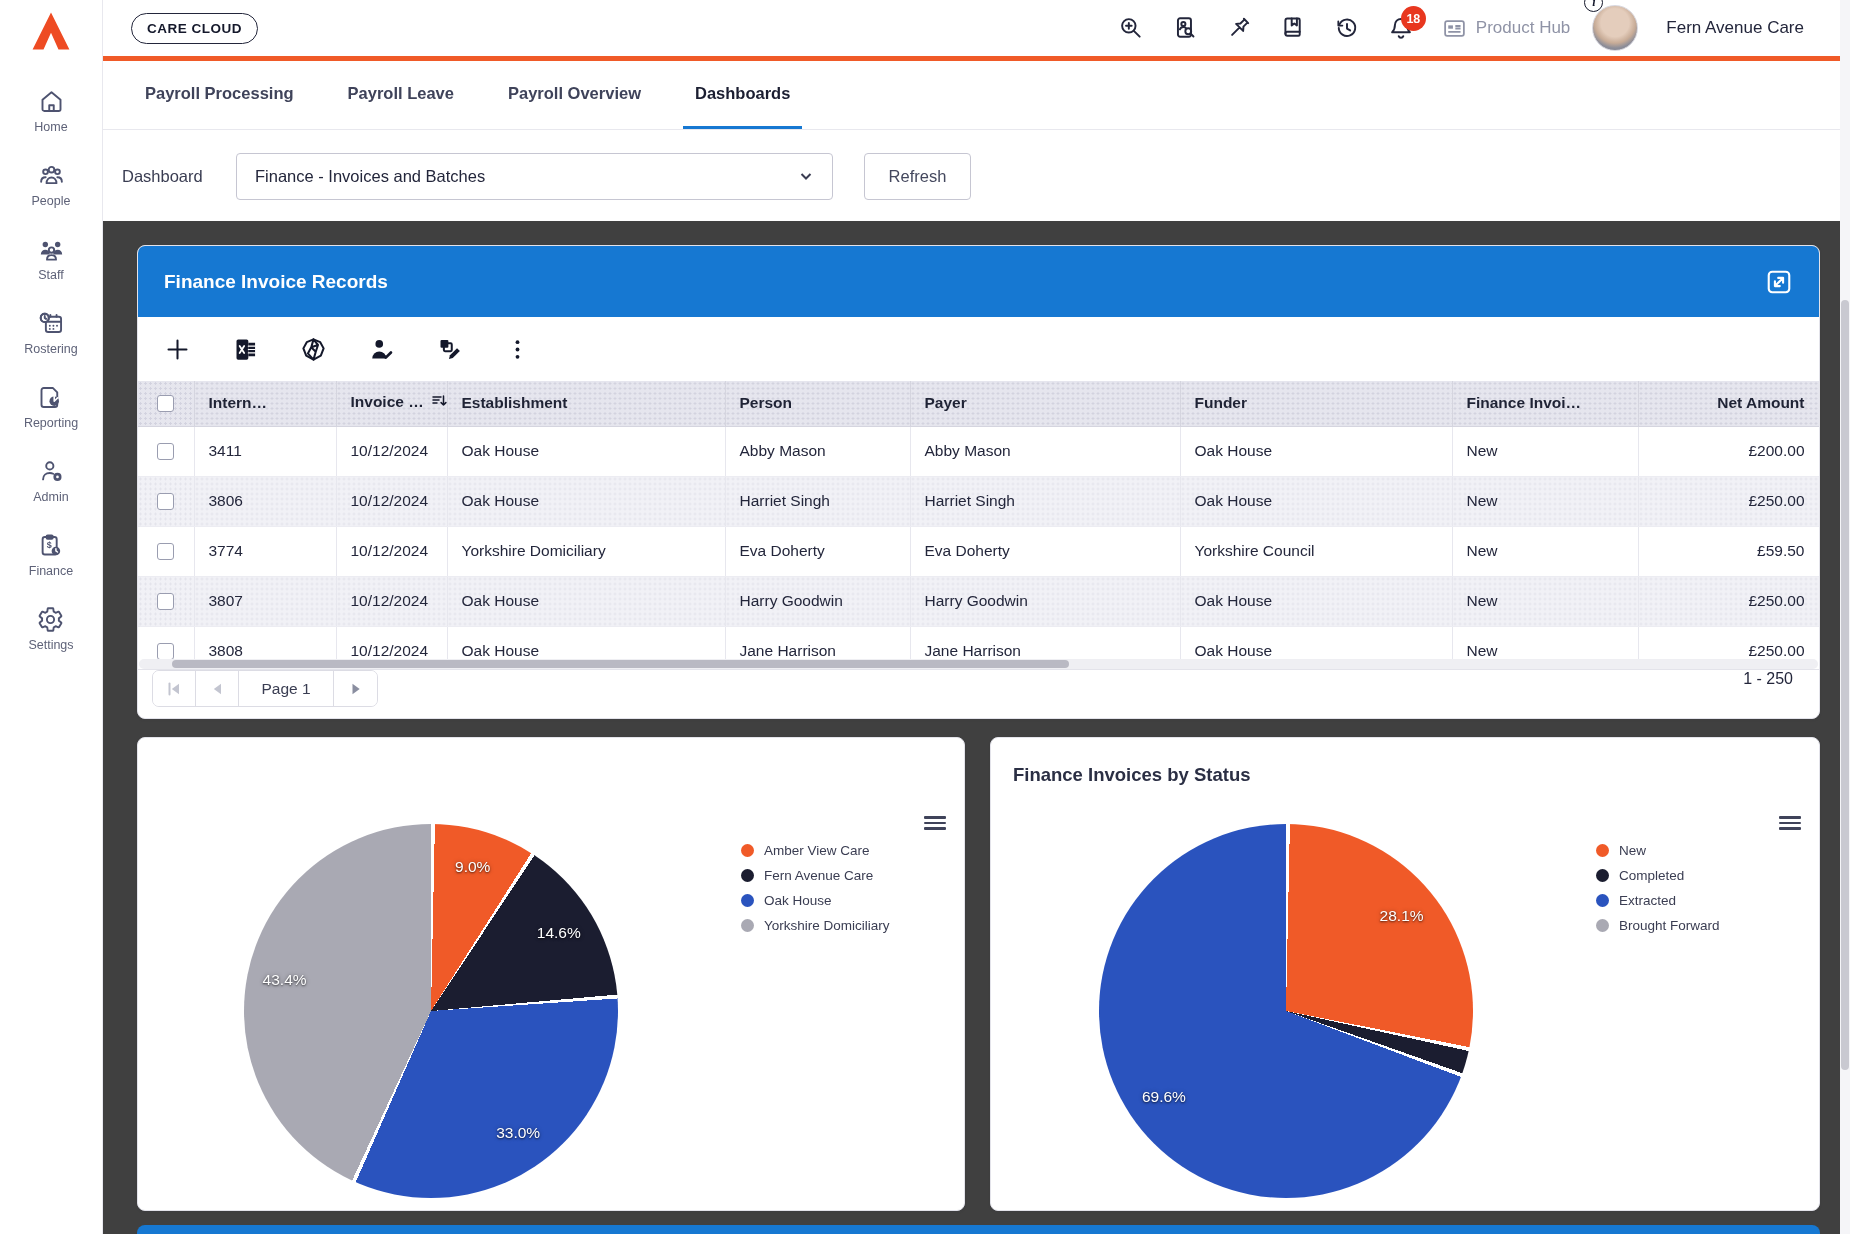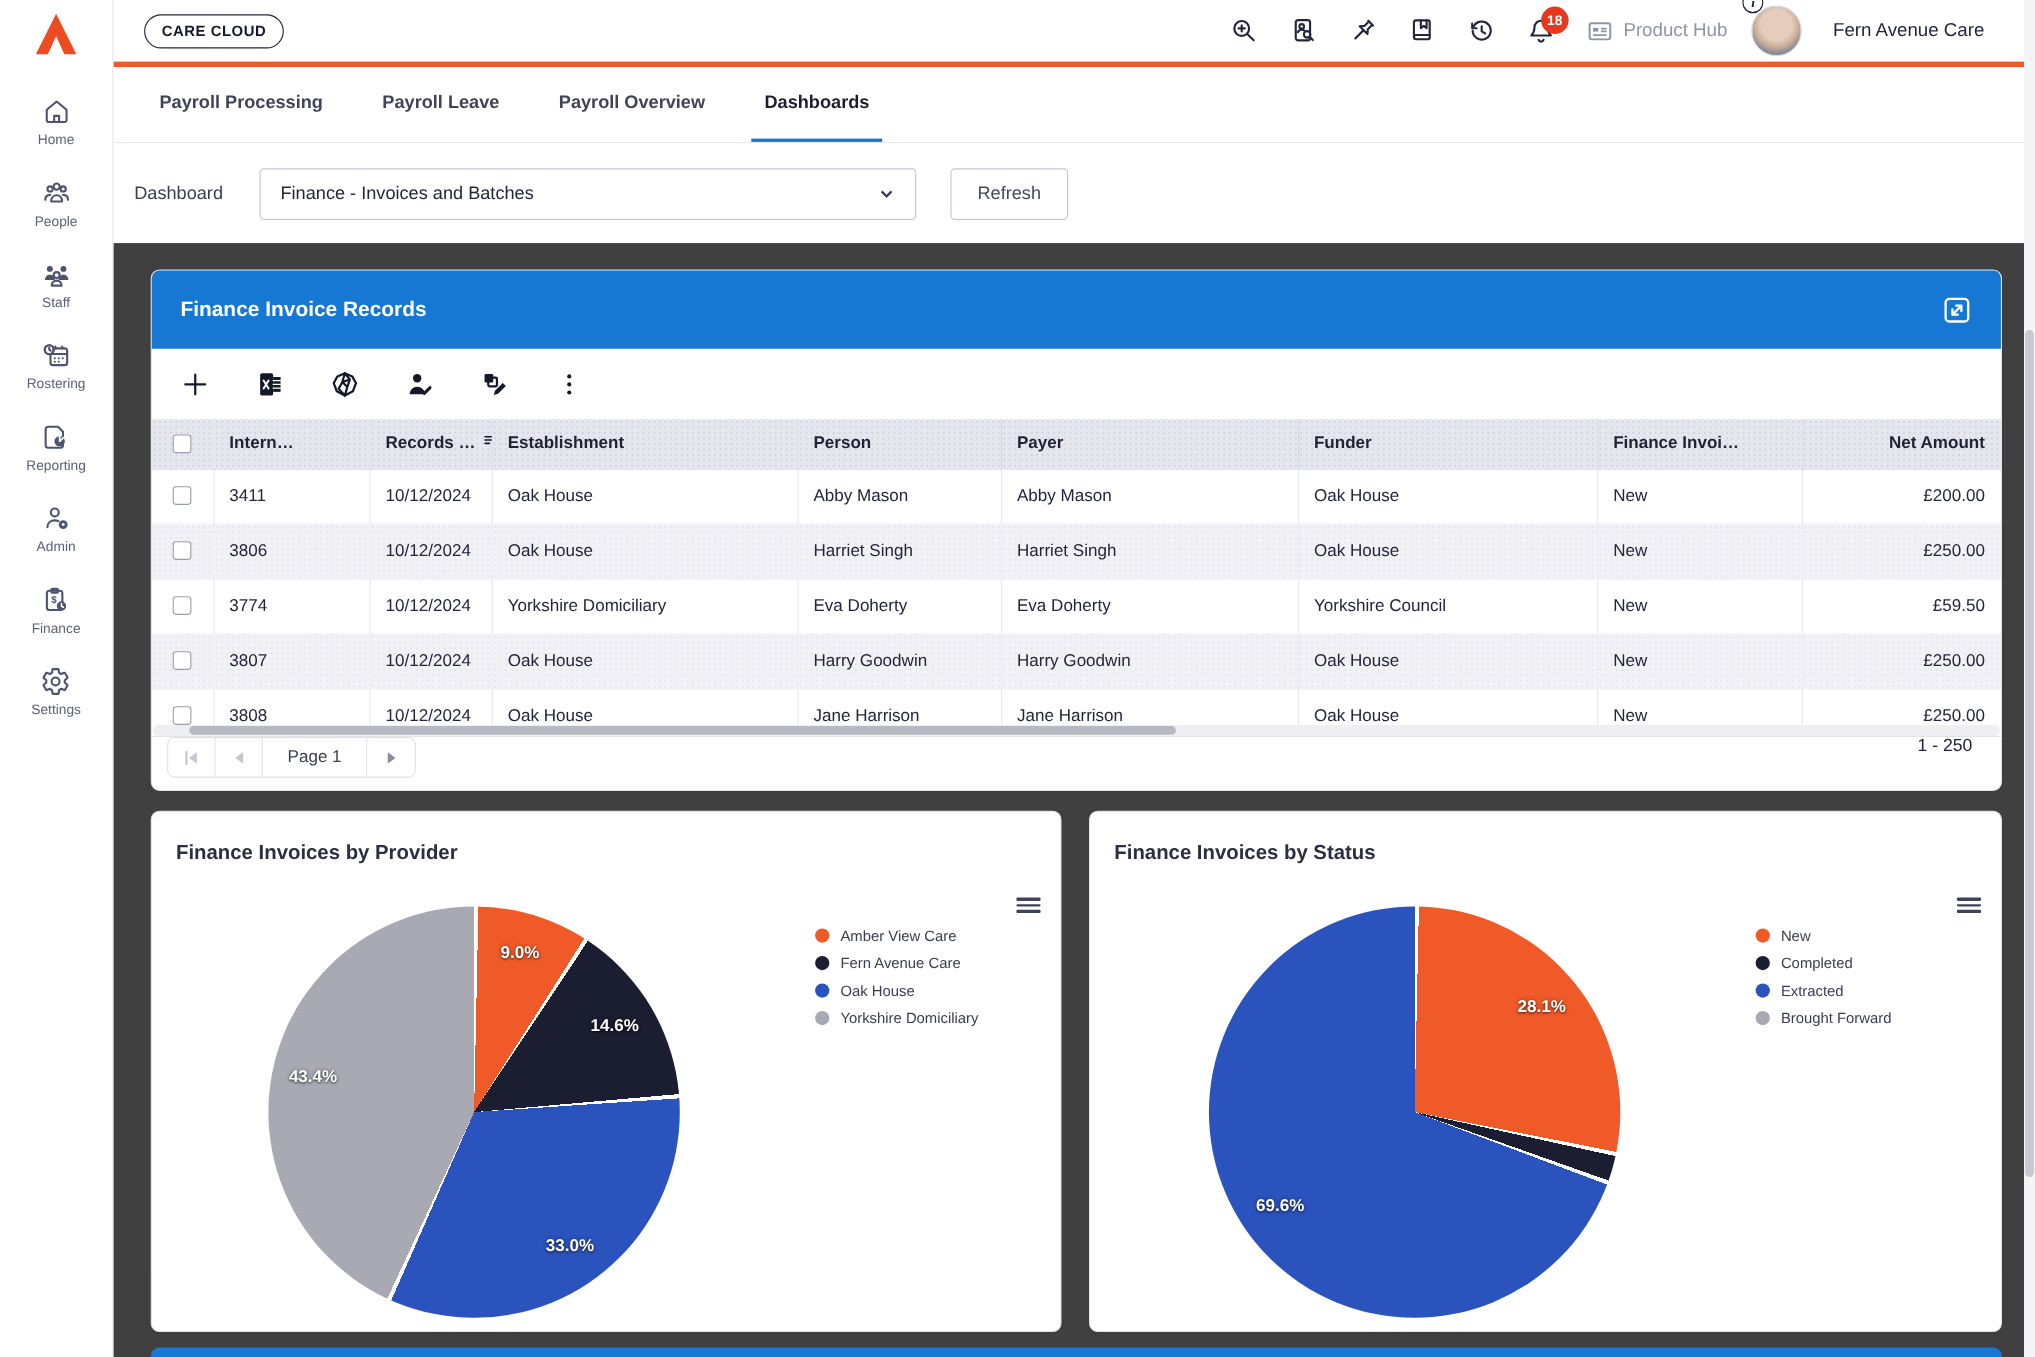--- a/index.html
+++ b/index.html
@@ -76,21 +76,21 @@
   .pg-page { width:95px; font-size:15.5px; color:#3A3D52; }
   .range-label { margin-left:auto; font-size:16px; color:#23263B; padding-right:12px; }
   
   .chart-card-1 { left:34px; top:516px; width:828px; height:474px; }
   .chart-card-2 { left:887px; top:516px; width:830px; height:474px; }
   .chart-title { padding:26px 0 0 22px; font-size:18.5px; font-weight:600; color:#2B2F44; }
   .burger { position:absolute; top:78px; right:18px; width:22px; cursor:pointer; display:flex; flex-direction:column; gap:3px; }
   .burger i { display:block; height:2.6px; background:#3F435A; border-radius:1px; }
   .pie { position:absolute; top:86px; left:106px; width:374px; height:374px; border-radius:50%; }
   .chart-card-2 .pie { left:108px; }
-  .pie-label { position:absolute; transform:translate(-50%,-50%); color:#fff; font-size:15.5px; font-weight:700; text-shadow:0 1px 2px rgba(0,0,0,.6), 0 0 4px rgba(0,0,0,.35); white-space:nowrap; }
+  .pie-label { position:absolute; transform:translate(-50%,-50%); color:#fff; font-size:15.5px; font-weight:400; text-shadow:0 1px 2px rgba(0,0,0,.6), 0 0 4px rgba(0,0,0,.35); white-space:nowrap; }
   .legend { position:absolute; left:603px; top:104px; display:flex; flex-direction:column; gap:8px; }
   .chart-card-2 .legend { left:605px; }
   .legend-item { display:flex; align-items:center; gap:10px; height:17px; cursor:pointer; }
   .legend-dot { width:13px; height:13px; border-radius:50%; flex:0 0 13px; }
   .legend-text { font-size:13.5px; color:#3A3D52; }
   
   .bottom-peek { position:absolute; left:34px; top:1004px; width:1683px; height:10px; background:#1678D2; border-radius:8px 8px 0 0; }
   .win-scroll { position:absolute; right:0; top:0; width:10px; height:100%; background:#F5F5F8; z-index:9; }
   .win-scroll .vthumb { position:absolute; left:1px; top:300px; width:8px; height:770px; background:#C9C9D1; border-radius:4px; }
 </style>
@@ -328,21 +328,21 @@
               <col class="c4">
               <col class="c5">
               <col class="c6">
               <col class="c7">
               <col class="c8">
             </colgroup>
           <thead>
             <tr>
               <th class="cb-cell"><span class="checkbox"></span></th>
               <th><span class="hd">Intern…</span></th>
-              <th><span class="hd">Records …</span><span class="sort-ic"><svg width="16" height="16" viewBox="0 0 16 16" fill="none" stroke="#14182B" stroke-width="1.5" stroke-linecap="round">
+              <th><span class="hd">Invoice …</span><span class="sort-ic"><svg width="16" height="16" viewBox="0 0 16 16" fill="none" stroke="#14182B" stroke-width="1.5" stroke-linecap="round">
                       <path d="M2 4h8M2 7h6M2 10h4M12.5 3v9M12.5 12l-2.4-2.4M12.5 12l2.4-2.4"></path>
                     </svg></span></th>
               <th><span class="hd">Establishment</span></th>
               <th><span class="hd">Person</span></th>
               <th><span class="hd">Payer</span></th>
               <th><span class="hd">Funder</span></th>
               <th><span class="hd">Finance Invoi…</span></th>
               <th class="num"><span class="hd">Net Amount</span></th>
             </tr>
           </thead>
@@ -434,21 +434,20 @@
             <svg width="20" height="20" viewBox="0 0 20 20">
                 <path d="M6.5 4.8 13.7 10 6.5 15.2z" fill="#8A8EA0"></path>
               </svg>
           </div>
         </div>
         <div class="range-label">1 - 250</div>
       </div>
     </div>
 
     <div class="panel chart-card-1">
-      <div class="chart-title">Finance Invoices by Provider</div>
       <div class="burger">
           <i></i>
           <i></i>
           <i></i>
         </div>
       <div class="pie" style="background: conic-gradient(rgb(255, 255, 255) 0deg, rgb(255, 255, 255) 1.2deg, rgb(240, 90, 40) 1.2deg, rgb(240, 90, 40) 32.4deg, rgb(255, 255, 255) 32.4deg, rgb(255, 255, 255) 33.6deg, rgb(27, 29, 48) 33.6deg, rgb(27, 29, 48) 84.96deg, rgb(255, 255, 255) 84.96deg, rgb(255, 255, 255) 86.16deg, rgb(42, 83, 190) 86.16deg, rgb(42, 83, 190) 203.76deg, rgb(255, 255, 255) 203.76deg, rgb(255, 255, 255) 204.96deg, rgb(169, 169, 179) 204.96deg, rgb(169, 169, 179) 360deg);">
         <span class="pie-label" style="left: 228.737px; top: 43.3401px;">9.0%</span>
         <span class="pie-label" style="left: 314.8px; top: 109.235px;">14.6%</span>
         <span class="pie-label" style="left: 274.17px; top: 308.579px;">33.0%</span>
         <span class="pie-label" style="left: 40.6043px; top: 156.203px;">43.4%</span>

